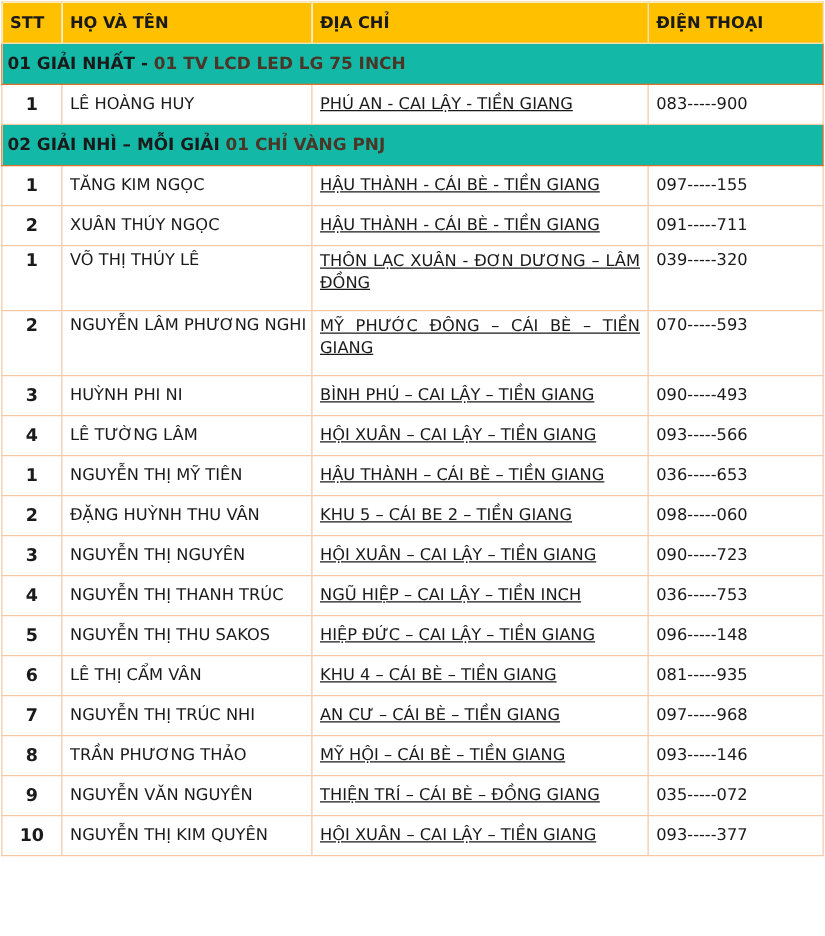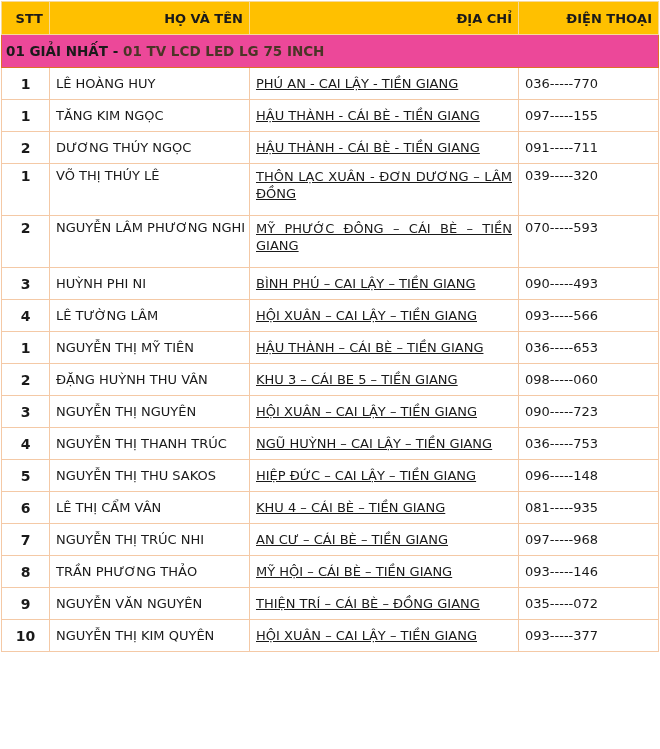--- a/index.html
+++ b/index.html
@@ -21,25 +21,25 @@
   col.c-stt { width: 48px; }
   col.c-name { width: 200px; }
   col.c-addr { width: 269px; }
   col.c-phone { width: 140px; }
   tr.header-row th {
     background: #ffc000;
     height: 32px;
     font-weight: bold;
     font-size: 13px;
     color: #1a1a1a;
-    text-align: right;
+    text-align: left;
     border-color: #f6d99a;
   }
   tr.section-row td {
-    background: #ec4899;
+    background: #14b8a6;
     height: 32px;
     font-weight: bold;
     font-size: 13.5px;
     color: #1a1a1a;
     border-color: #e07028;
     white-space: nowrap;
     padding-left: 4px;
   }
   tr.section-row .prize-desc { color: #4a3526; }
   tr.data-row td { height: 31px; background: #ffffff; }
@@ -71,32 +71,35 @@
   </thead>
   <tbody>
 
     <tr class="section-row">
       <td colspan="4"><span>01 GIẢI NHẤT - </span><span class="prize-desc">01 TV LCD LED LG 75 INCH</span></td>
     </tr>
     <tr class="data-row">
       <td class="stt">1</td>
       <td class="name">LÊ HOÀNG HUY</td>
       <td class="addr">PHÚ AN - CAI LẬY - TIỀN GIANG</td>
-      <td class="phone">036-----770</td>
+      <td class="phone">083-----900</td>
     </tr>
 
+    <tr class="section-row">
+      <td colspan="4"><span>02 GIẢI NHÌ – MỖI GIẢI </span><span class="prize-desc">01 CHỈ VÀNG PNJ</span></td>
+    </tr>
     <tr class="data-row">
       <td class="stt">1</td>
       <td class="name">TĂNG KIM NGỌC</td>
       <td class="addr">HẬU THÀNH - CÁI BÈ - TIỀN GIANG</td>
       <td class="phone">097-----155</td>
     </tr>
     <tr class="data-row">
       <td class="stt">2</td>
-      <td class="name">DƯƠNG THÚY NGỌC</td>
+      <td class="name">XUÂN THÚY NGỌC</td>
       <td class="addr">HẬU THÀNH - CÁI BÈ - TIỀN GIANG</td>
       <td class="phone">091-----711</td>
     </tr>
 
     <tr class="data-row tall">
       <td class="stt">1</td>
       <td class="name">VÕ THỊ THÚY LÊ</td>
       <td class="addr">THÔN LẠC XUÂN - ĐƠN DƯƠNG – LÂM ĐỒNG</td>
       <td class="phone">039-----320</td>
     </tr>
@@ -121,33 +124,33 @@
 
     <tr class="data-row">
       <td class="stt">1</td>
       <td class="name">NGUYỄN THỊ MỸ TIÊN</td>
       <td class="addr">HẬU THÀNH – CÁI BÈ – TIỀN GIANG</td>
       <td class="phone">036-----653</td>
     </tr>
     <tr class="data-row">
       <td class="stt">2</td>
       <td class="name">ĐẶNG HUỲNH THU VÂN</td>
-      <td class="addr">KHU 3 – CÁI BE 5 – TIỀN GIANG</td>
+      <td class="addr">KHU 5 – CÁI BE 2 – TIỀN GIANG</td>
       <td class="phone">098-----060</td>
     </tr>
     <tr class="data-row">
       <td class="stt">3</td>
       <td class="name">NGUYỄN THỊ NGUYÊN</td>
       <td class="addr">HỘI XUÂN – CAI LẬY – TIỀN GIANG</td>
       <td class="phone">090-----723</td>
     </tr>
     <tr class="data-row">
       <td class="stt">4</td>
       <td class="name">NGUYỄN THỊ THANH TRÚC</td>
-      <td class="addr">NGŨ HUỲNH – CAI LẬY – TIỀN GIANG</td>
+      <td class="addr">NGŨ HIỆP – CAI LẬY – TIỀN INCH</td>
       <td class="phone">036-----753</td>
     </tr>
     <tr class="data-row">
       <td class="stt">5</td>
       <td class="name">NGUYỄN THỊ THU SAKOS</td>
       <td class="addr">HIỆP ĐỨC – CAI LẬY – TIỀN GIANG</td>
       <td class="phone">096-----148</td>
     </tr>
     <tr class="data-row">
       <td class="stt">6</td>

